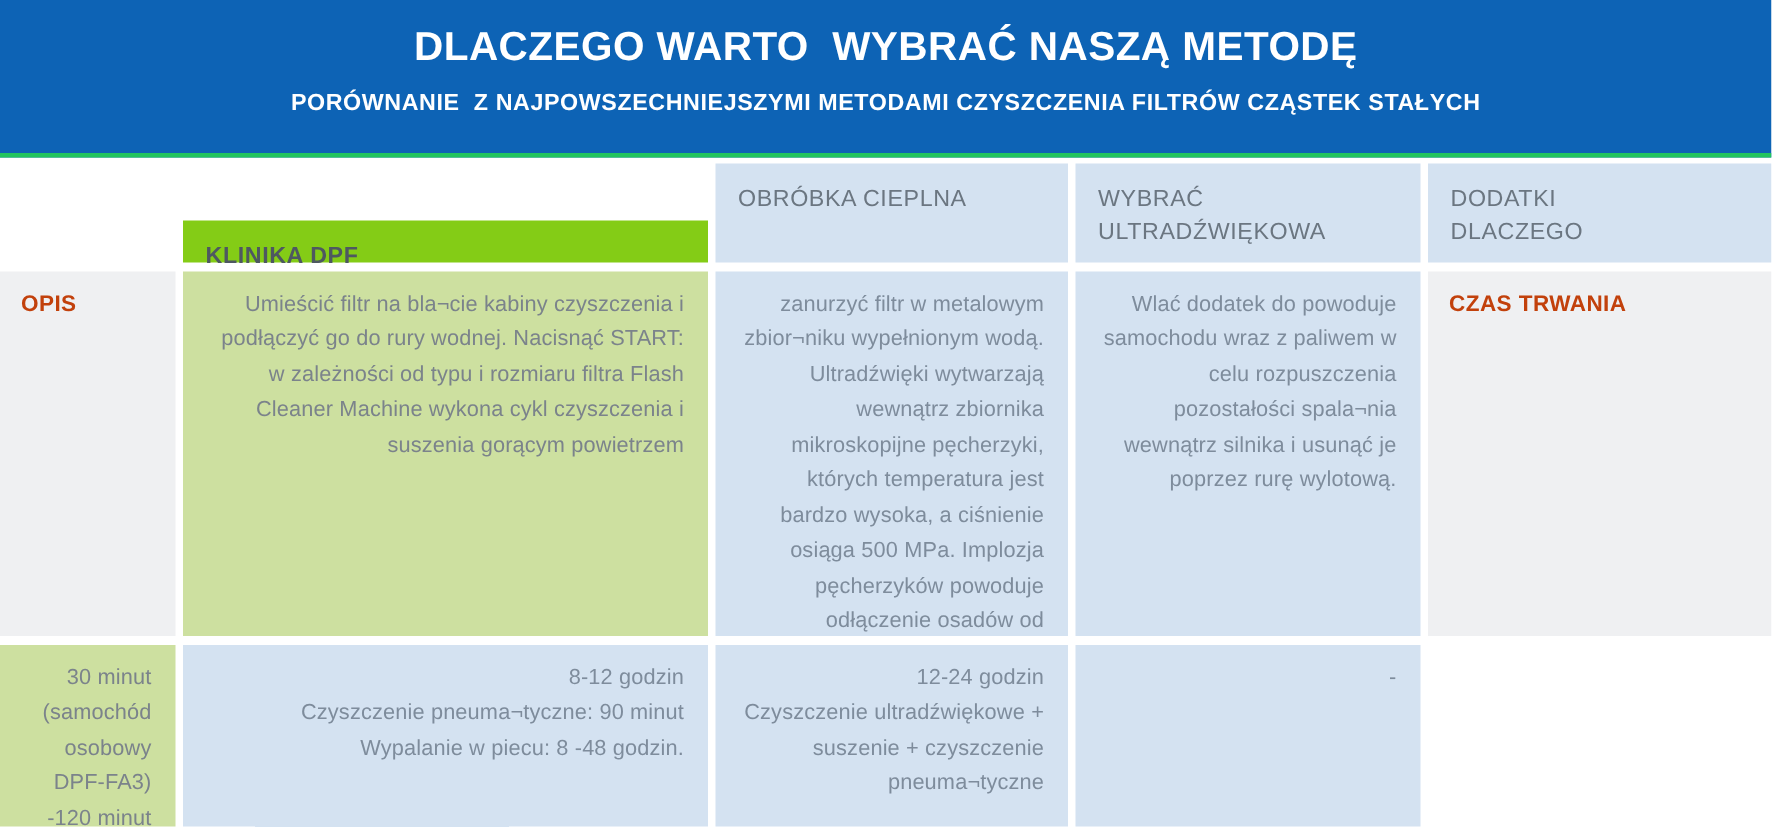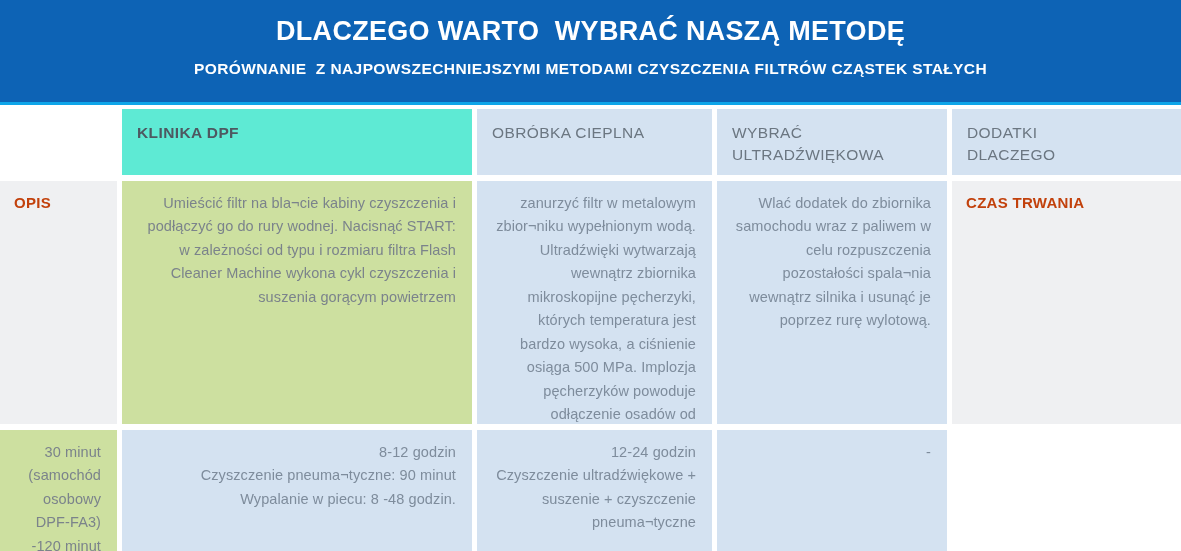--- a/index.html
+++ b/index.html
@@ -11,21 +11,21 @@
     height: 551px;
     overflow: hidden;
     background: #ffffff;
     font-family: "Liberation Sans", sans-serif;
   }
   
   .banner {
     box-sizing: border-box;
     height: 105px;
     background: #0d63b5;
-    border-bottom: 3px solid #0ea5e9;
+    border-bottom: 3px solid #22c55e;
     text-align: center;
     padding-top: 16px;
   }
   .banner-title {
     color: #ffffff;
     font-size: 27px;
     font-weight: bold;
     letter-spacing: 0.3px;
     white-space: pre-wrap;
   }
@@ -55,23 +55,24 @@
     background: #d4e2f1;
     color: #6b7681;
     font-size: 15.5px;
     font-weight: normal;
     letter-spacing: 0.4px;
     padding: 13px 12px 0 15px;
     line-height: 1.45;
     white-space: pre-line;
   }
   .col-head.green {
-    background: #5eead4;
+    background: #84cc16;
     color: #4e5861;
     font-weight: bold;
+    margin-top: 38px;
   }
   .row-label {
     box-sizing: border-box;
     background: #eff0f2;
     color: #c2410c;
     font-size: 15px;
     font-weight: bold;
     letter-spacing: 0.3px;
     padding: 11px 6px 0 14px;
     line-height: 1.5;
@@ -108,21 +109,21 @@
   <div class="col-head green">KLINIKA DPF</div>
   <div class="col-head">OBRÓBKA CIEPLNA</div>
   <div class="col-head">WYBRAĆ
 ULTRADŹWIĘKOWA</div>
   <div class="col-head">DODATKI
 DLACZEGO</div>
 
   <div class="row-label">OPIS</div>
   <div class="cell green">Umieścić filtr na bla¬cie kabiny czyszczenia i podłączyć go do rury wodnej. Nacisnąć START: w zależności od typu i rozmiaru filtra Flash Cleaner Machine wykona cykl czyszczenia i suszenia gorącym powietrzem</div>
   <div class="cell blue">zanurzyć filtr w metalowym zbior¬niku wypełnionym wodą. Ultradźwięki wytwarzają wewnątrz zbiornika mikroskopijne pęcherzyki, których temperatura jest bardzo wysoka, a ciśnienie osiąga 500 MPa. Implozja pęcherzyków powoduje odłączenie osadów od wszystkich warstw filtra.</div>
-  <div class="cell blue">Wlać dodatek do zbiornika samochodu wraz z paliwem w celu rozpuszczenia pozostałości spala¬nia wewnątrz silnika i usunąć je poprzez rurę wylotową.</div>
+  <div class="cell blue">Wlać dodatek do powoduje samochodu wraz z paliwem w celu rozpuszczenia pozostałości spala¬nia wewnątrz silnika i usunąć je poprzez rurę wylotową.</div>
 
   <div class="row-label">CZAS TRWANIA</div>
   <div class="cell green">30 minut (samochód osobowy DPF-FA3) -120 minut [ciężarówka DPF)</div>
   <div class="cell blue">8-12 godzin
 Czyszczenie pneuma¬tyczne: 90 minut
 Wypalanie w piecu: 8 -48 godzin.</div>
   <div class="cell blue">12-24 godzin
 Czyszczenie ultradźwiękowe + suszenie + czyszczenie pneuma¬tyczne</div>
   <div class="cell blue">-</div>
 </div>

